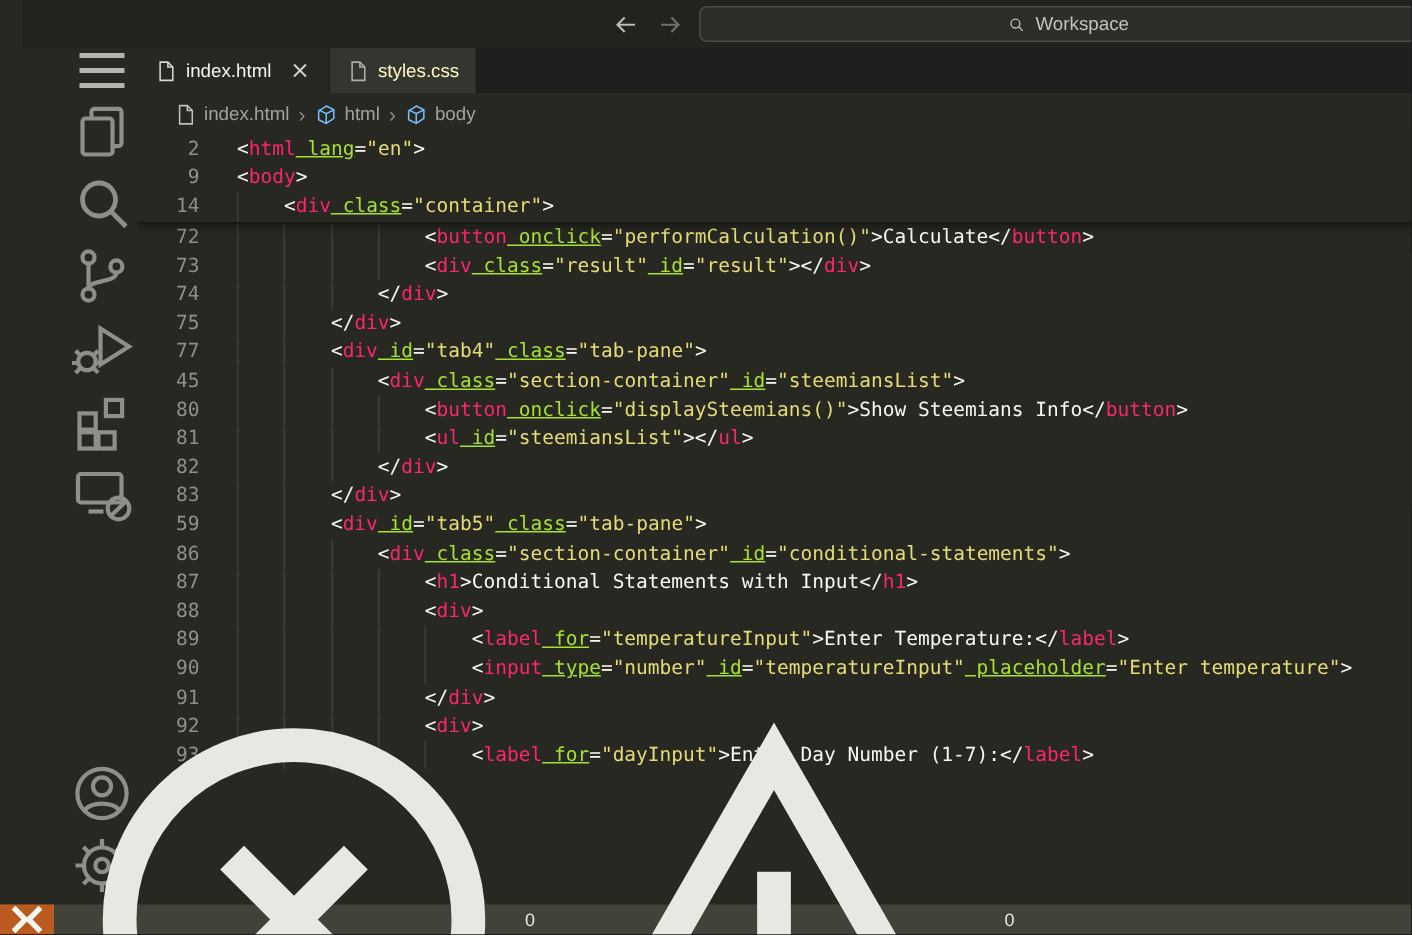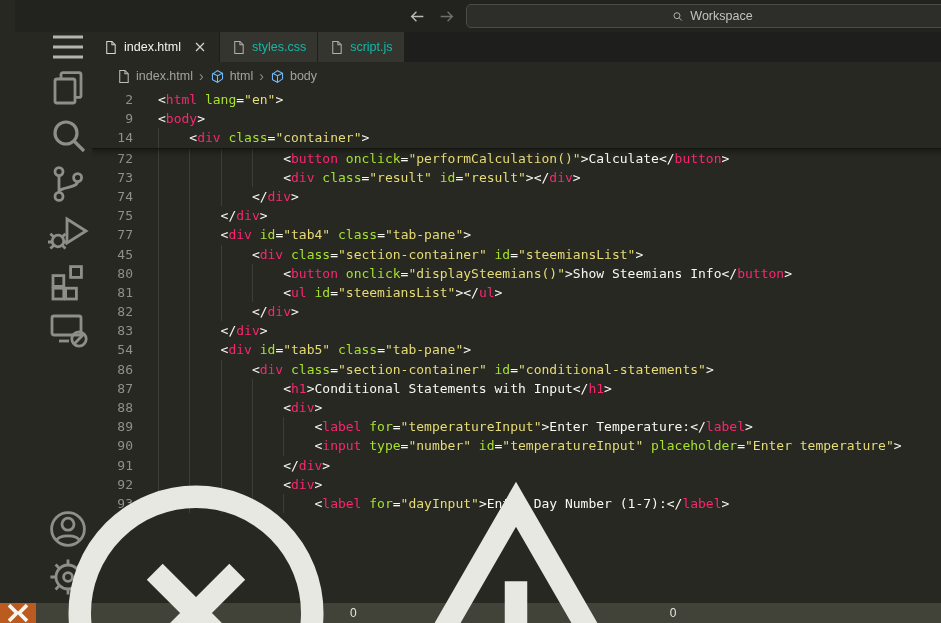--- a/index.html
+++ b/index.html
@@ -19,21 +19,21 @@
   .acell{width:48px;height:48px;display:flex;align-items:center;justify-content:center;color:#8f8f89;cursor:pointer;}
   .acell svg{width:24px;height:24px;}
   .acell.menu{height:34px;}
   .acell.menu svg{width:17px;height:17px;color:#b5b5ae;}
   .aspacer{flex:1;}
 
   .editorcol{flex:1;display:flex;flex-direction:column;min-width:0;}
 
   
   .tabbar{height:30px;background:#1e1f1c;display:flex;flex:0 0 30px;}
-  .tab{display:flex;align-items:center;gap:6px;padding:0 11px;height:30px;background:var(--c-tab-inactive,#34352f);color:#14b8a6;font-size:12.5px;margin-right:1px;cursor:pointer;white-space:nowrap;}
+  .tab{display:flex;align-items:center;gap:6px;padding:0 11px;height:30px;background:var(--c-tab-inactive,#34352f);color:#fef9c3;font-size:12.5px;margin-right:1px;cursor:pointer;white-space:nowrap;}
   .tab.active{background:var(--c-editor,#272822);color:#f4f4ef;}
   .tab .ficon{width:15px;height:15px;display:flex;color:#b0b0aa;}
   .tab.active .ficon{color:#d8d8d2;}
   .tab .close{width:16px;height:16px;margin-left:5px;display:flex;color:#d2d2cc;}
 
   
   .breadcrumbs{height:28px;flex:0 0 28px;display:flex;align-items:center;padding-left:24px;background:var(--c-editor,#272822);color:#a3a39c;font-size:12.5px;}
   .crumb{display:flex;align-items:center;gap:5px;cursor:pointer;}
   .crumb .cico{width:15px;height:15px;display:flex;color:#c0c0ba;}
   .crumb .cico.blue{color:var(--c-blue,#75beff);}
@@ -42,21 +42,21 @@
   
   .editor{flex:1;overflow:hidden;position:relative;background:var(--c-editor,#272822);}
   .sticky{position:relative;z-index:2;background:var(--c-editor,#272822);border-bottom:1px solid #15160f;box-shadow:0 3px 5px rgba(0,0,0,.35);}
   .codelines{position:relative;}
   .line{display:flex;height:19.2px;line-height:19.2px;font-family:"DejaVu Sans Mono",monospace;font-size:13px;cursor:text;}
   .ln{flex:0 0 66px;box-sizing:border-box;text-align:right;padding-right:25px;color:var(--c-lnum,#90908a);}
   .codetext{flex:1;white-space:pre;overflow:hidden;color:var(--c-text,#f8f8f2);}
   .g{display:inline-block;width:4ch;height:19.2px;vertical-align:top;box-sizing:border-box;border-left:1px solid var(--c-guide,#3d3e36);}
   .tk-p{color:var(--c-text,#f8f8f2);}
   .tk-tag{color:var(--c-tag,#f92672);}
-  .tk-attr{color:var(--c-attr,#a6e22e);}
+  .tk-attr{color:var(--c-attr,#a6e22e);text-decoration:underline;}
   .tk-str{color:var(--c-str,#e6db74);}
   .tk-txt{color:var(--c-text,#f8f8f2);}
 
   
   .statusbar{position:absolute;left:0;bottom:0;width:941px;height:20px;background:var(--c-status,#414339);display:flex;align-items:center;color:#e8e8e2;font-size:12px;}
   .remote{width:36px;height:20px;background:var(--c-remote,#bc5b1f);display:flex;align-items:center;justify-content:center;color:#f7f7f2;cursor:pointer;}
   .remote svg{width:14px;height:14px;}
   .problems{display:flex;align-items:center;gap:4px;padding:0 10px;cursor:pointer;}
   .problems svg{width:13.5px;height:13.5px;display:block;}
   .problems .cnt{margin-right:5px;}
@@ -174,29 +174,20 @@
           </div>
           <div class="tab">
             <span class="ficon">
               <svg viewBox="0 0 16 16" fill="none" stroke="currentColor" stroke-width="1.1" style="width: 100%; height: 100%;">
                 <path d="M4 1.5h5.5L13 5v9.5H4z"></path>
                 <path d="M9.5 1.5V5H13"></path>
               </svg>
             </span>
             <span>styles.css</span>
           </div>
-          <div class="tab">
-            <span class="ficon">
-              <svg viewBox="0 0 16 16" fill="none" stroke="currentColor" stroke-width="1.1" style="width: 100%; height: 100%;">
-                <path d="M4 1.5h5.5L13 5v9.5H4z"></path>
-                <path d="M9.5 1.5V5H13"></path>
-              </svg>
-            </span>
-            <span>script.js</span>
-          </div>
         </div>
       <div class="breadcrumbs">
           <span class="crumb">
             <span class="cico">
               <svg viewBox="0 0 16 16" fill="none" stroke="currentColor" stroke-width="1.1" style="width: 100%; height: 100%;">
                 <path d="M4 1.5h5.5L13 5v9.5H4z"></path>
                 <path d="M9.5 1.5V5H13"></path>
               </svg>
             </span>
             <span>index.html</span>
@@ -272,21 +263,21 @@
             </div>
             <div class="line">
               <span class="ln">82</span>
               <span class="codetext"><span class="g"></span><span class="g"></span><span class="g"></span><span class="tk-p">&lt;/</span><span class="tk-tag">div</span><span class="tk-p">&gt;</span></span>
             </div>
             <div class="line">
               <span class="ln">83</span>
               <span class="codetext"><span class="g"></span><span class="g"></span><span class="tk-p">&lt;/</span><span class="tk-tag">div</span><span class="tk-p">&gt;</span></span>
             </div>
             <div class="line">
-              <span class="ln">54</span>
+              <span class="ln">59</span>
               <span class="codetext"><span class="g"></span><span class="g"></span><span class="tk-p">&lt;</span><span class="tk-tag">div</span><span class="tk-attr"> id</span><span class="tk-p">=</span><span class="tk-str">"tab5"</span><span class="tk-attr"> class</span><span class="tk-p">=</span><span class="tk-str">"tab-pane"</span><span class="tk-p">&gt;</span></span>
             </div>
             <div class="line">
               <span class="ln">86</span>
               <span class="codetext"><span class="g"></span><span class="g"></span><span class="g"></span><span class="tk-p">&lt;</span><span class="tk-tag">div</span><span class="tk-attr"> class</span><span class="tk-p">=</span><span class="tk-str">"section-container"</span><span class="tk-attr"> id</span><span class="tk-p">=</span><span class="tk-str">"conditional-statements"</span><span class="tk-p">&gt;</span></span>
             </div>
             <div class="line">
               <span class="ln">87</span>
               <span class="codetext"><span class="g"></span><span class="g"></span><span class="g"></span><span class="g"></span><span class="tk-p">&lt;</span><span class="tk-tag">h1</span><span class="tk-p">&gt;</span><span class="tk-txt">Conditional Statements with Input</span><span class="tk-p">&lt;/</span><span class="tk-tag">h1</span><span class="tk-p">&gt;</span></span>
             </div>

